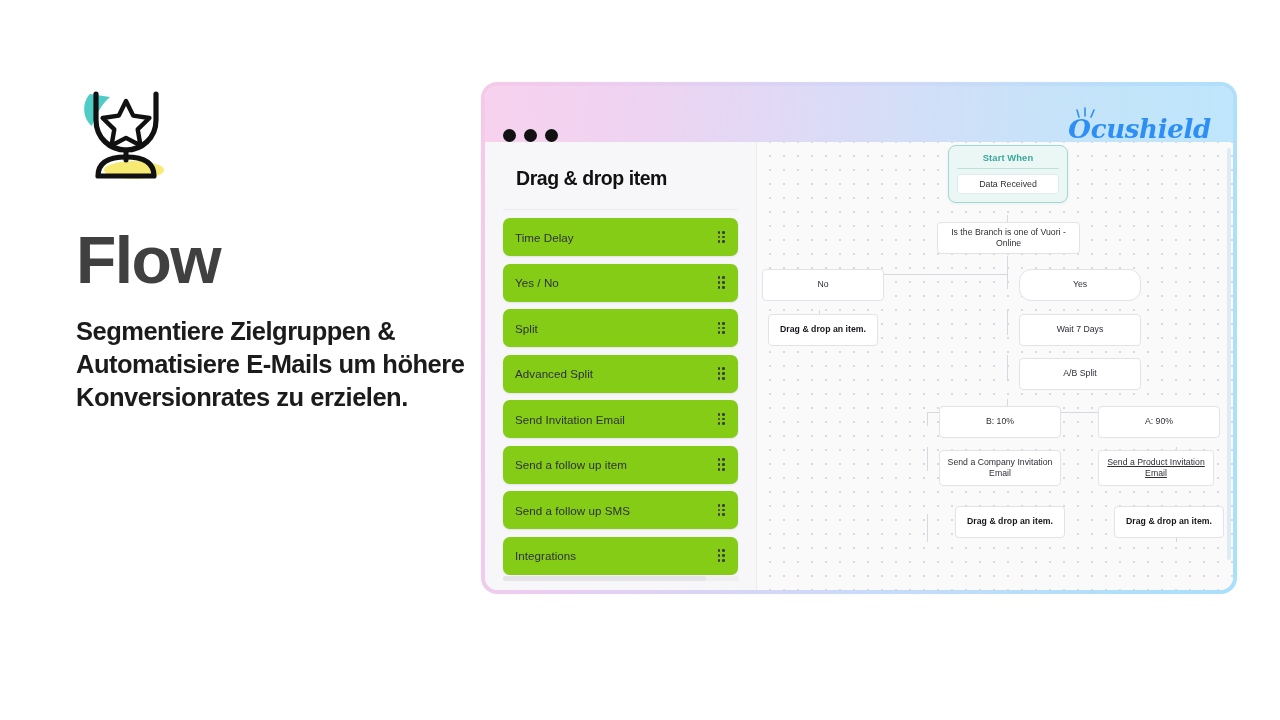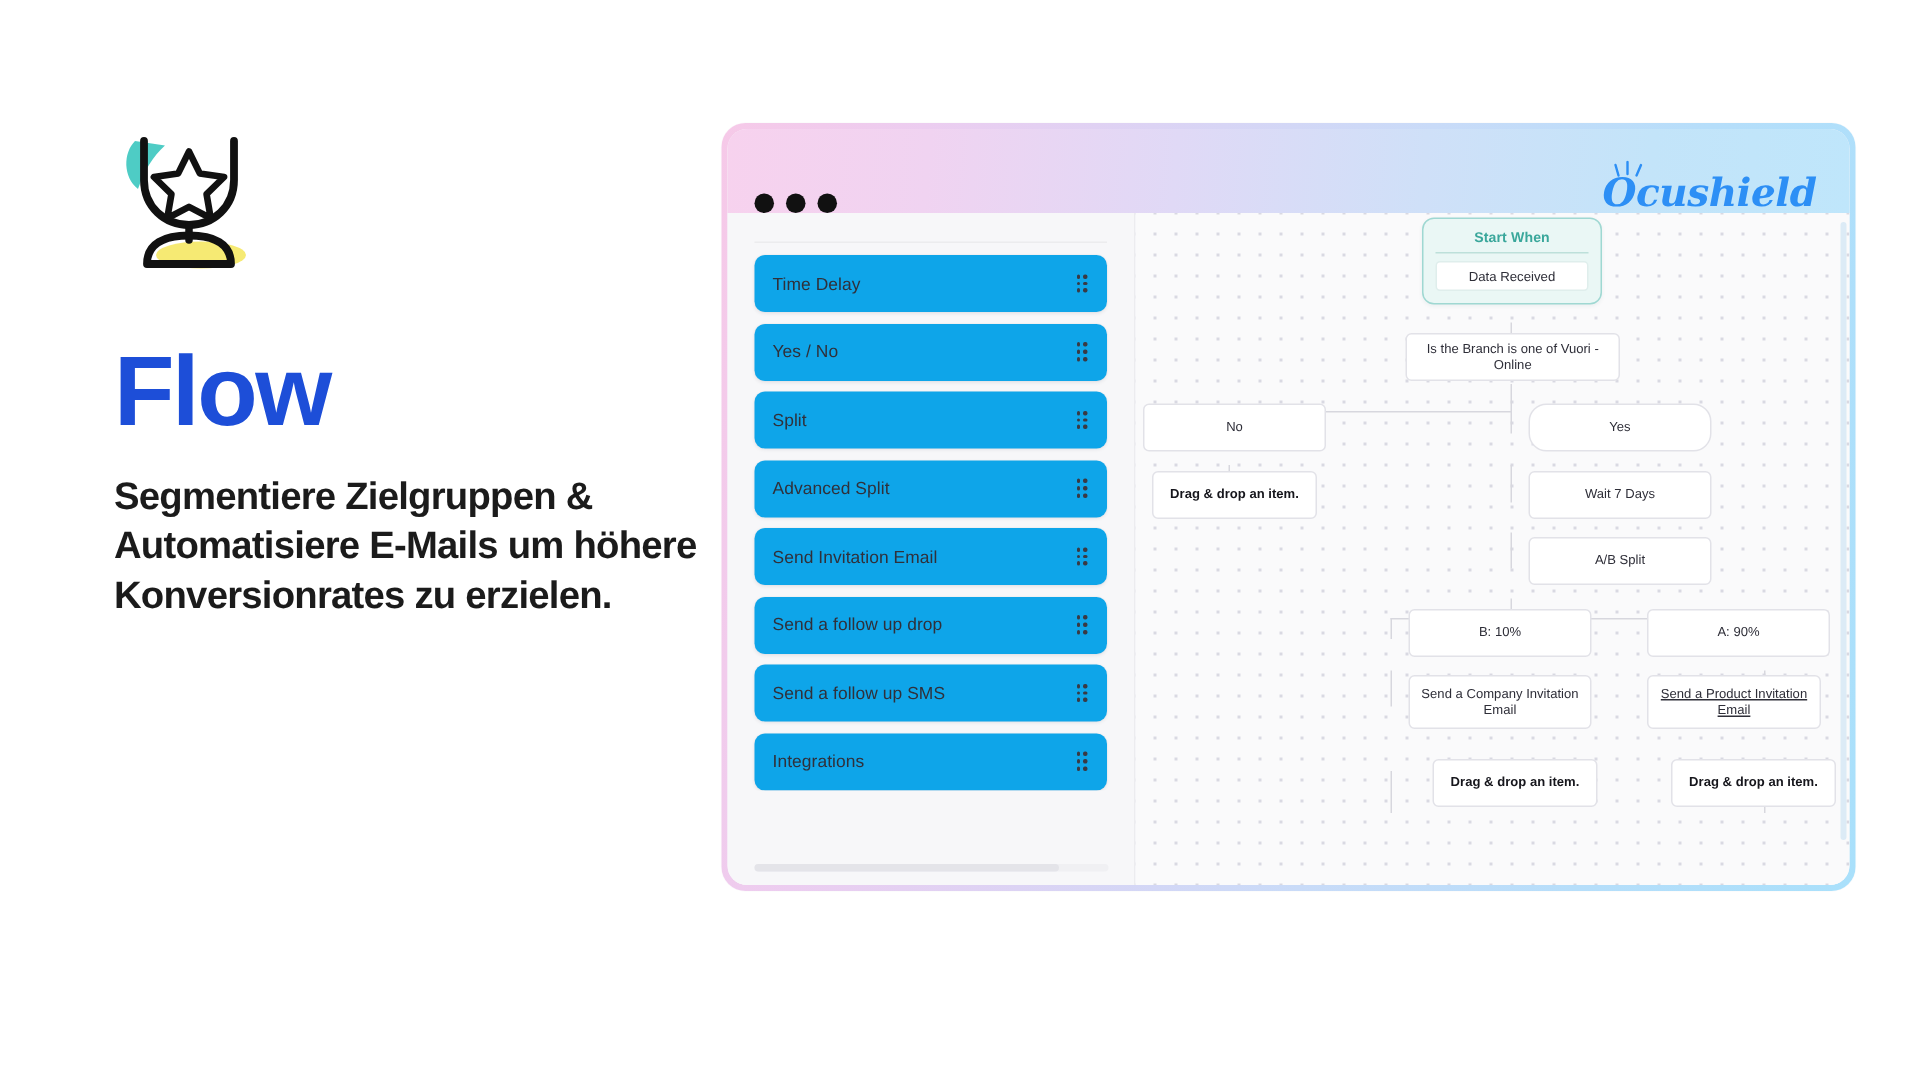--- a/index.html
+++ b/index.html
@@ -33,21 +33,21 @@
     height: 100px;
   }
   .trophy-wrap svg { position: absolute; left: 0; top: 0; }
 
   .headline {
     margin-top: 44px;
     font-size: 66px;
     line-height: 0.98;
     font-weight: 700;
     letter-spacing: -1.6px;
-    color: #1d4ed8;
+    color: #404040;
     font-family: "Liberation Sans", sans-serif;
   }
 
   .subhead {
     margin-top: 22px;
     font-size: 25.5px;
     line-height: 1.30;
     font-weight: 700;
     letter-spacing: -0.5px;
     color: #1b1b1b;
@@ -157,21 +157,21 @@
   .item-list {
     padding: 8px 18px 0 18px;
     display: flex;
     flex-direction: column;
     gap: 7.5px;
     overflow: hidden;
   }
 
   .drag-item {
     height: 38px;
-    background: #0ea5e9;
+    background: #84cc16;
     border-radius: 7px;
     box-shadow: 0 1px 2.5px rgba(20,20,40,0.07), 0 0 0 0.5px rgba(20,20,40,0.025);
     display: flex;
     align-items: center;
     justify-content: space-between;
     padding: 0 13px 0 12px;
   }
   .drag-item-label {
     font-size: 11.6px;
     color: #30303a;
@@ -324,20 +324,21 @@
             <line x1="9" y1="9" x2="9" y2="1" stroke="#2d8ff5" stroke-width="1.6" stroke-linecap="round"></line>
             <line x1="15" y1="10" x2="18" y2="3" stroke="#2d8ff5" stroke-width="1.6" stroke-linecap="round"></line>
           </svg>
           <span>Ocushield</span>
         </div>
       </div>
 
       <div class="window-body">
 
         <div class="sidebar">
+          <div class="sidebar-title">Drag &amp; drop item</div>
           <div class="sidebar-sep"></div>
 
           <div class="item-list">
 
             <div class="drag-item">
               <span class="drag-item-label">Time Delay</span>
               <span class="grip">
                   <i></i>
                   <i></i>
                   <i></i>
@@ -389,21 +390,21 @@
                   <i></i>
                   <i></i>
                   <i></i>
                   <i></i>
                   <i></i>
                   <i></i>
                 </span>
             </div>
 
             <div class="drag-item">
-              <span class="drag-item-label">Send a follow up drop</span>
+              <span class="drag-item-label">Send a follow up item</span>
               <span class="grip">
                   <i></i>
                   <i></i>
                   <i></i>
                   <i></i>
                   <i></i>
                   <i></i>
                 </span>
             </div>
 

